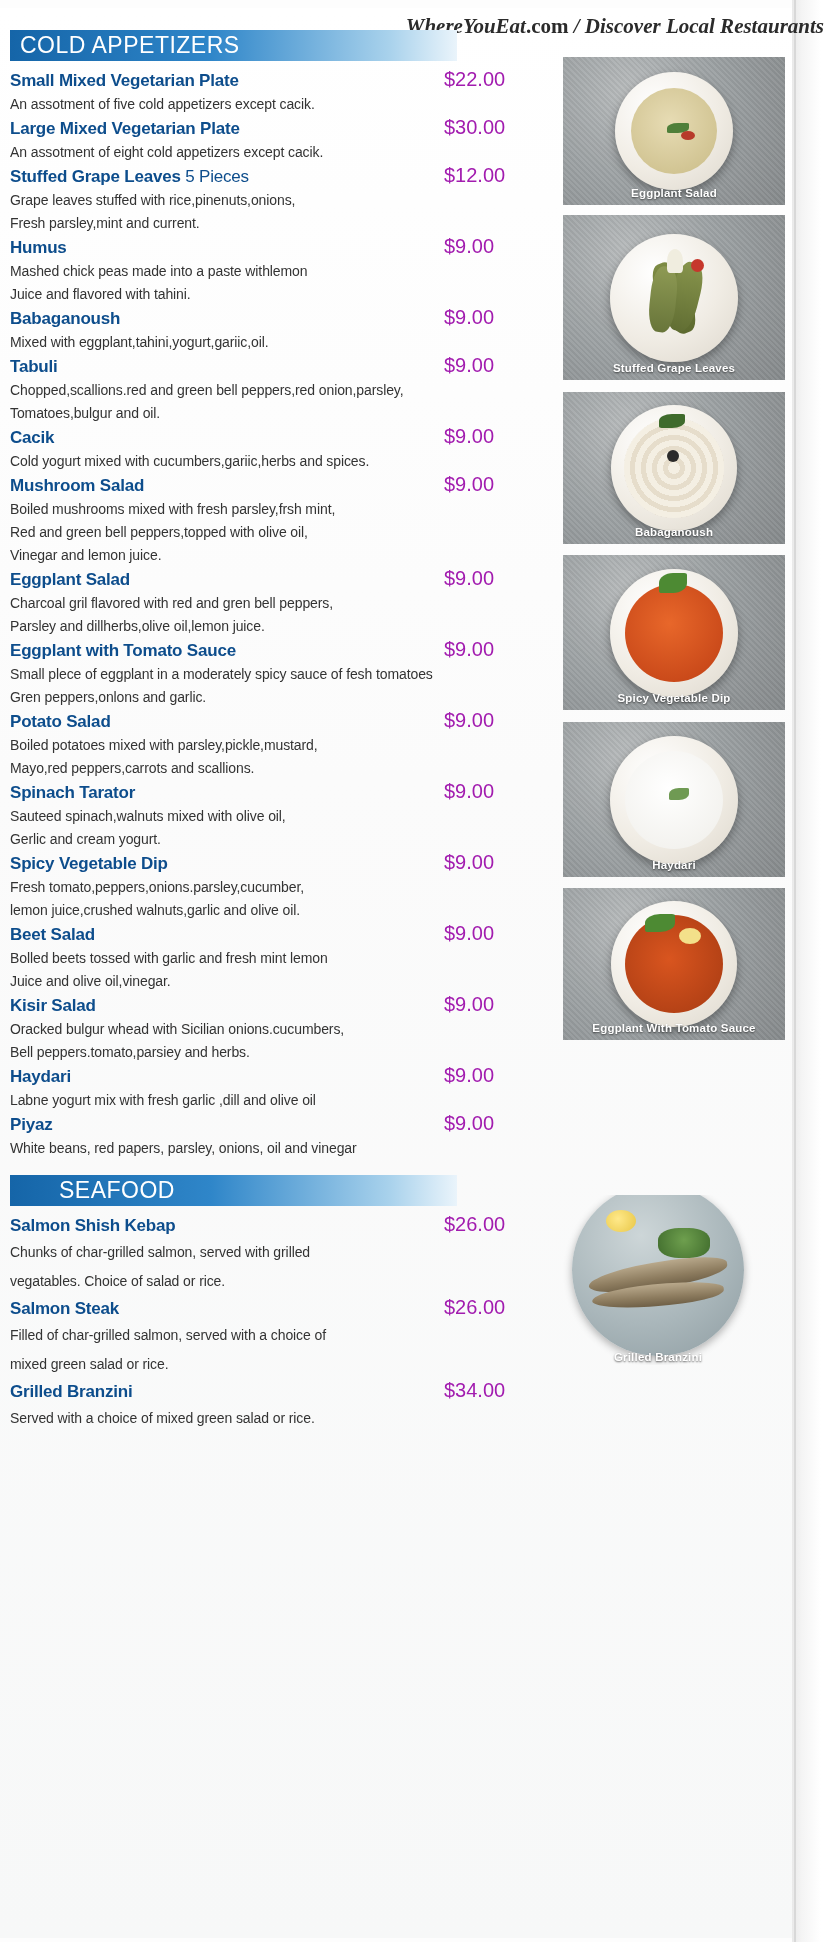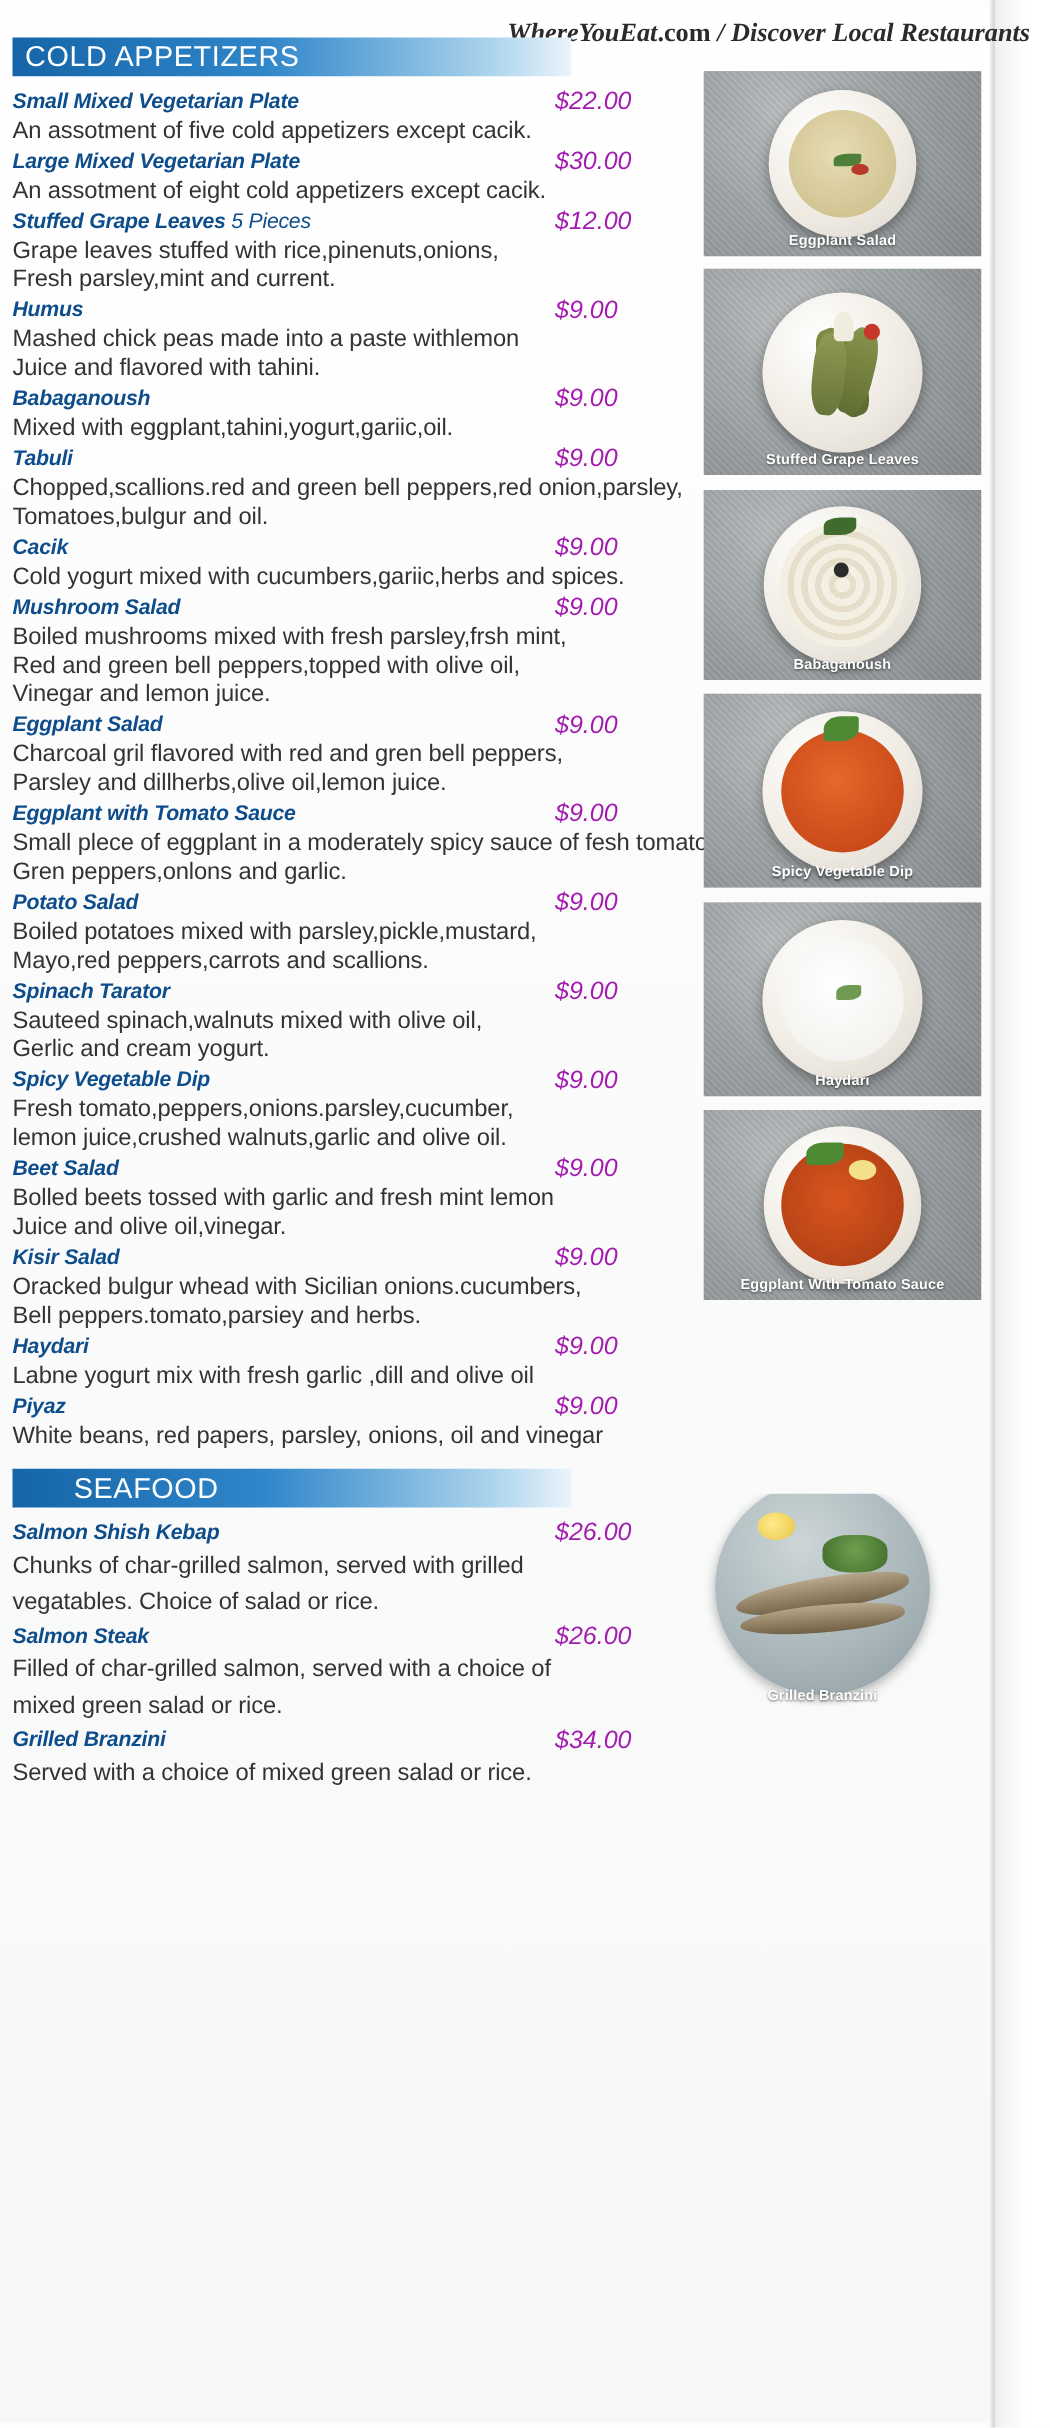--- a/index.html
+++ b/index.html
@@ -79,24 +79,23 @@
     position: absolute;
     left: 10px;
     width: 535px;
   }
   #list-cold { top: 68px; }
   #list-seafood { top: 1213px; }
 
   .item { position: relative; margin-bottom: 0px; }
   .item-head {
     display: flex;
-    align-items: flex-end;
+    align-items: flex-start;
     justify-content: space-between;
     width: 520px;
-    font-style: italic;
   }
   .item-name {
     color: #0d4d8c;
     font-size: 17px;
     font-weight: bold;
     letter-spacing: -0.2px;
     white-space: nowrap;
     line-height: 25px;
   }
   .item-name .qty {
@@ -107,21 +106,21 @@
     font-size: 20px;
     font-weight: normal;
     font-family: "Liberation Sans", sans-serif;
     min-width: 86px;
     text-align: left;
     margin-left: 12px;
     white-space: nowrap;
   }
   .desc-line {
     color: #333333;
-    font-size: 19px;
+    font-size: 14px;
     line-height: 23px;
     letter-spacing: -0.1px;
     white-space: nowrap;
   }
   .seafood .item-name { font-size: 17px; }
   .seafood .desc-line { line-height: 29px; }
   .seafood .item-head { width: 520px; }
 
   
   .photo {

